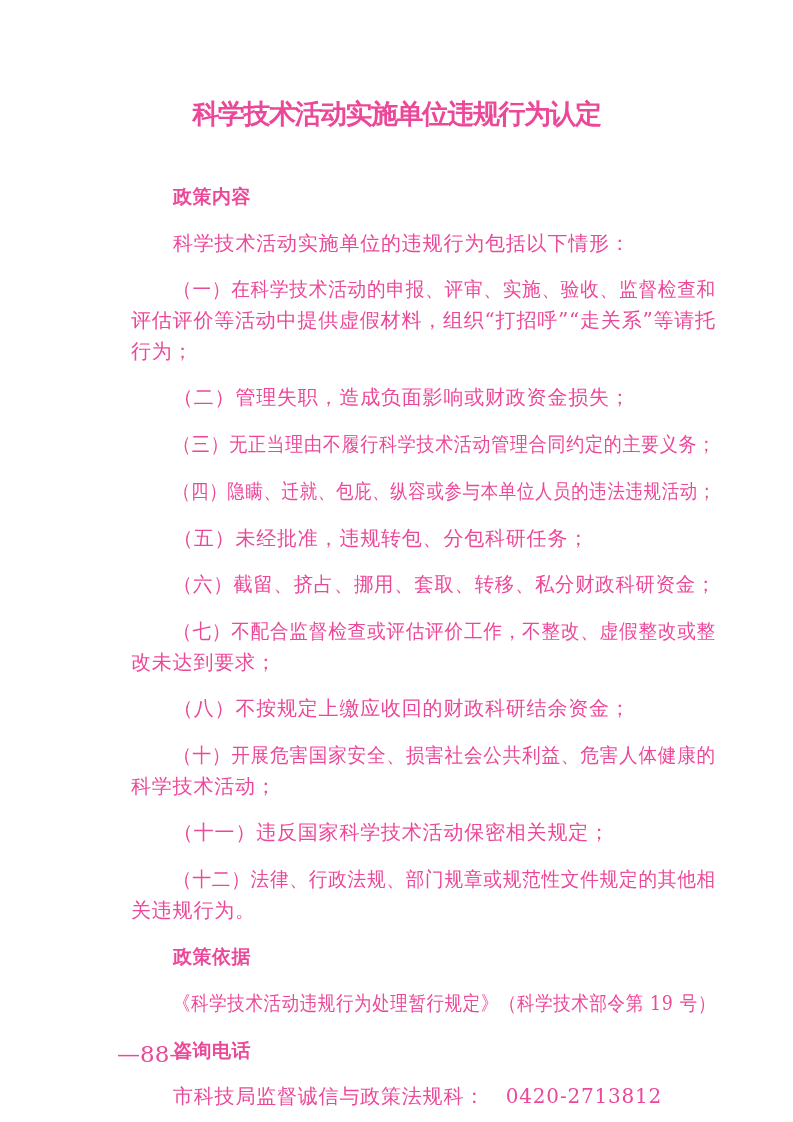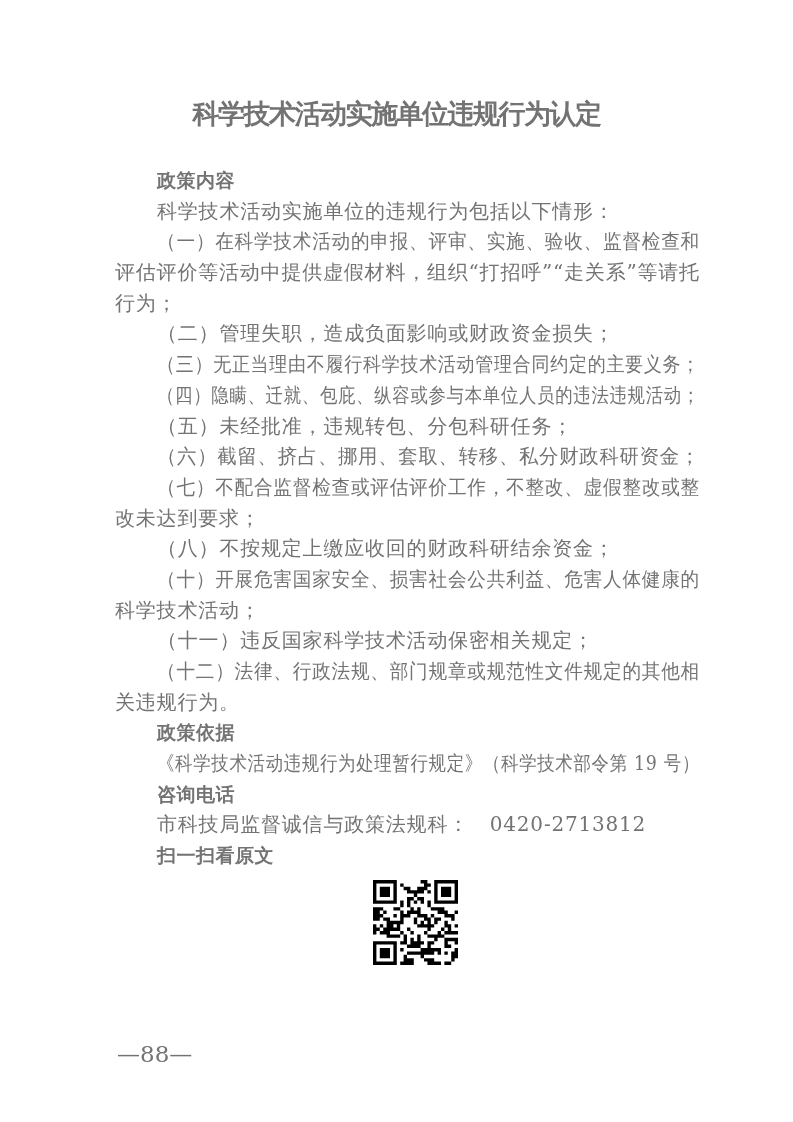--- a/index.html
+++ b/index.html
@@ -5,21 +5,21 @@
   html, body {
     margin: 0;
     padding: 0;
     background: #ffffff;
   }
   .page {
     position: relative;
     width: 793px;
     height: 1122px;
     background: #ffffff;
-    color: #737373;
+    color: #ec4899;
     overflow: hidden;
     font-family: "DejaVu Serif", "Liberation Serif", serif;
   }
   .title {
     position: absolute;
     top: 94px;
     left: 0;
     right: 0;
     margin: 0;
     text-align: center;
@@ -32,21 +32,21 @@
   }
   .doc-body {
     position: absolute;
     left: 115px;
     top: 165px;
     width: 585px;
     font-size: 20px;
     line-height: 30.7px;
     letter-spacing: 0.8px;
   }
-  .block { margin: 0; }
+  .block { margin: 16px; }
   .line {
     height: 30.7px;
     white-space: nowrap;
     overflow: visible;
   }
   .line > span {
     display: inline-block;
     transform-origin: 0 50%;
     white-space: nowrap;
   }

